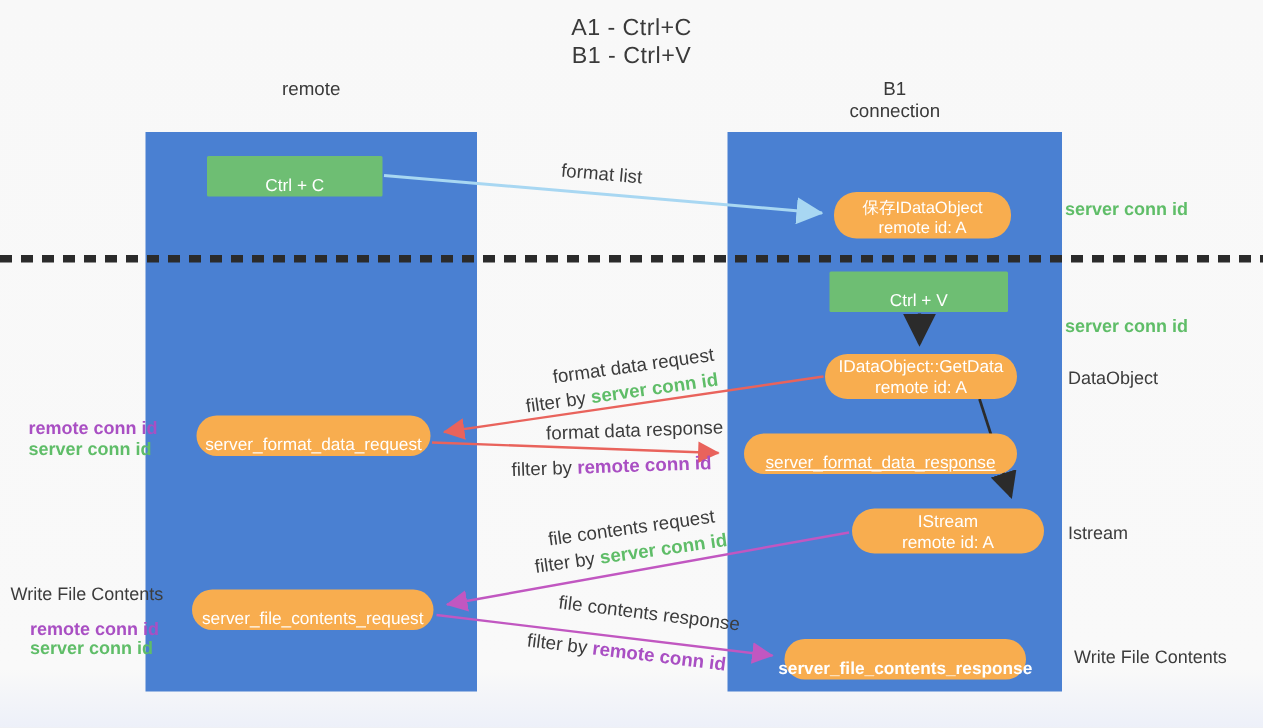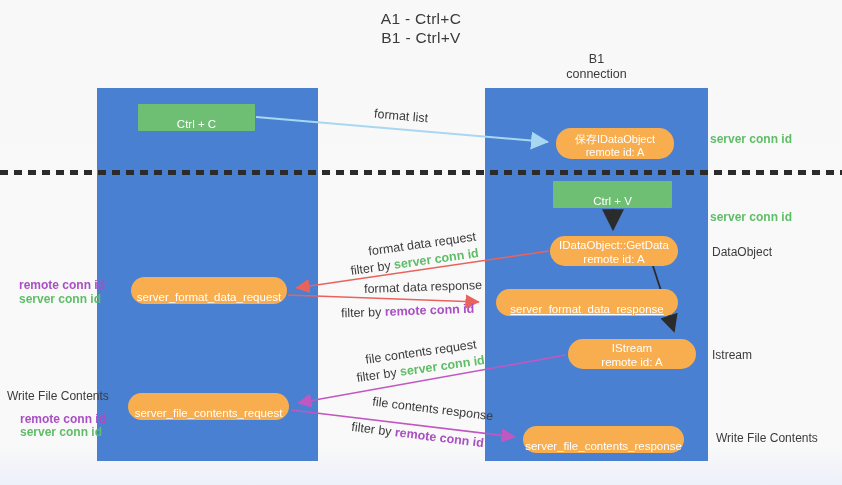--- a/index.html
+++ b/index.html
@@ -57,20 +57,21 @@
 <body>
 
 <div id="stage">
 
   <div class="title">
     <div>A1 - Ctrl+C</div>
     <div>B1 - Ctrl+V</div>
   </div>
 
   <div class="col-header left">
+    <div>remote</div>
   </div>
   <div class="col-header right">
     <div>B1</div>
     <div>connection</div>
   </div>
 
   <div class="lifeline left"></div>
   <div class="lifeline right"></div>
 
   <svg class="overlay" width="842" height="485" viewBox="0 0 842 485">
@@ -134,21 +135,21 @@
 
   <div class="node orange" style="left:568px;top:339px;width:128px;height:30px;">
     <div>IStream</div>
     <div>remote id: A</div>
   </div>
 
   <div class="node orange" style="left:128px;top:393px;width:161px;height:27px;">
     <div>server_file_contents_request</div>
   </div>
 
-  <div class="node orange" style="left:523px;top:426px;width:161px;height:27px;">
+  <div class="node orange" style="left:523px;top:426px;width:161px;height:27px;font-weight:bold;">
     <div>server_file_contents_response</div>
   </div>
 
   <div class="side-label green" style="left:710px;top:132px;">server conn id</div>
   <div class="side-label green" style="left:710px;top:210px;">server conn id</div>
   <div class="side-label" style="left:712px;top:245px;">DataObject</div>
   <div class="side-label" style="left:712px;top:348px;">Istream</div>
   <div class="side-label" style="left:716px;top:431px;">Write File Contents</div>
 
   <div class="side-label purple" style="left:19px;top:278px;">remote conn id</div>

